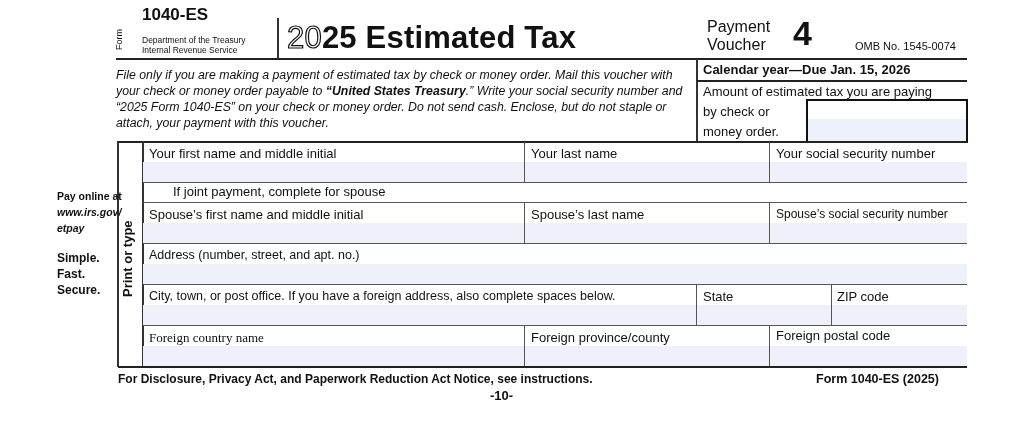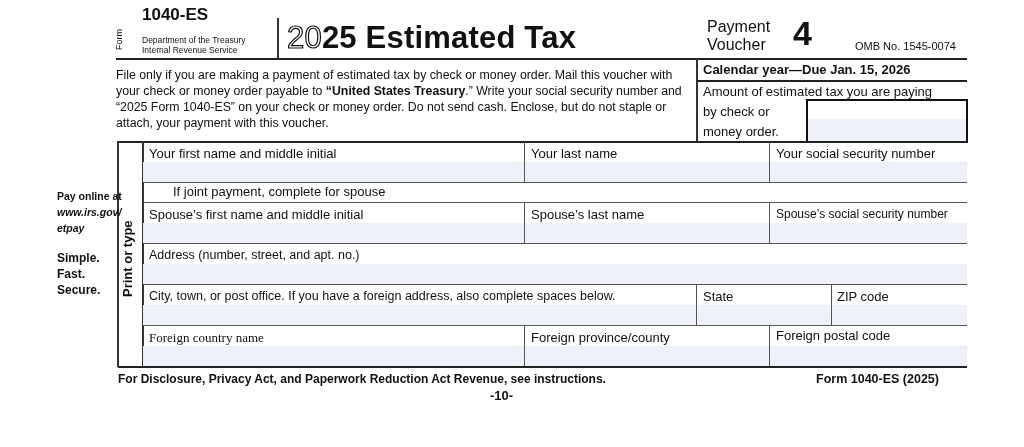--- a/index.html
+++ b/index.html
@@ -10,21 +10,21 @@
   .fill{position:absolute;background:#eef0fa;}
   .lbl{position:absolute;font-size:13px;white-space:nowrap;}
   .form-word{left:114px;top:26px;font-size:9px;transform:rotate(-90deg);transform-origin:left top;top:50px;}
   .form-num{left:142px;top:5px;font-size:17px;font-weight:bold;}
   .dept{left:142px;top:35px;font-size:8.5px;line-height:10px;}
   .title{left:287px;top:20px;font-size:31px;font-weight:bold;letter-spacing:0.2px;}
   .title .outline{color:#fff;-webkit-text-stroke:1.2px #111;font-weight:normal;}
   .pv{left:707px;top:18px;font-size:16px;font-weight:normal;line-height:18px;}
   .pv-num{left:793px;top:14px;font-size:34px;font-weight:bold;}
   .omb{left:855px;top:40px;font-size:11px;}
-  .instr{left:116px;top:67px;font-size:12.3px;line-height:16px;width:575px;}
+  .instr{left:116px;top:67px;font-size:12.3px;line-height:16px;width:575px;font-style:italic;}
   .cal{left:703px;top:62px;font-size:13px;font-weight:bold;}
   .amt{left:703px;top:82px;font-size:13px;line-height:20px;width:265px;}
   .side{left:57px;font-size:11px;line-height:16px;}
   .side-italic{font-style:italic;font-weight:bold;font-size:10.5px;}
   .ptype{left:120px;top:297px;transform:rotate(-90deg);transform-origin:left top;font-size:13px;font-weight:bold;}
   .foot-l{left:118px;top:372px;font-size:12px;font-weight:bold;}
   .foot-r{left:816px;top:372px;font-size:12.5px;font-weight:bold;}
   .pg{left:490px;top:388px;font-size:13px;font-weight:bold;}
 </style>
 </head>
@@ -120,15 +120,15 @@
   <div style="font-style:normal;">Pay online at</div>
   <div>www.irs.gov/</div>
   <div>etpay</div>
 </div>
 <div class="abs side" style="top:250px;font-size:12px;font-weight:bold;">
   <div>Simple.</div>
   <div>Fast.</div>
   <div>Secure.</div>
 </div>
 
-<div class="abs lbl foot-l">For Disclosure, Privacy Act, and Paperwork Reduction Act Revenue, see instructions.</div>
+<div class="abs lbl foot-l">For Disclosure, Privacy Act, and Paperwork Reduction Act Notice, see instructions.</div>
 <div class="abs lbl foot-r">Form 1040-ES (2025)</div>
 <div class="abs lbl pg">-10-</div>
 
 </body></html>

